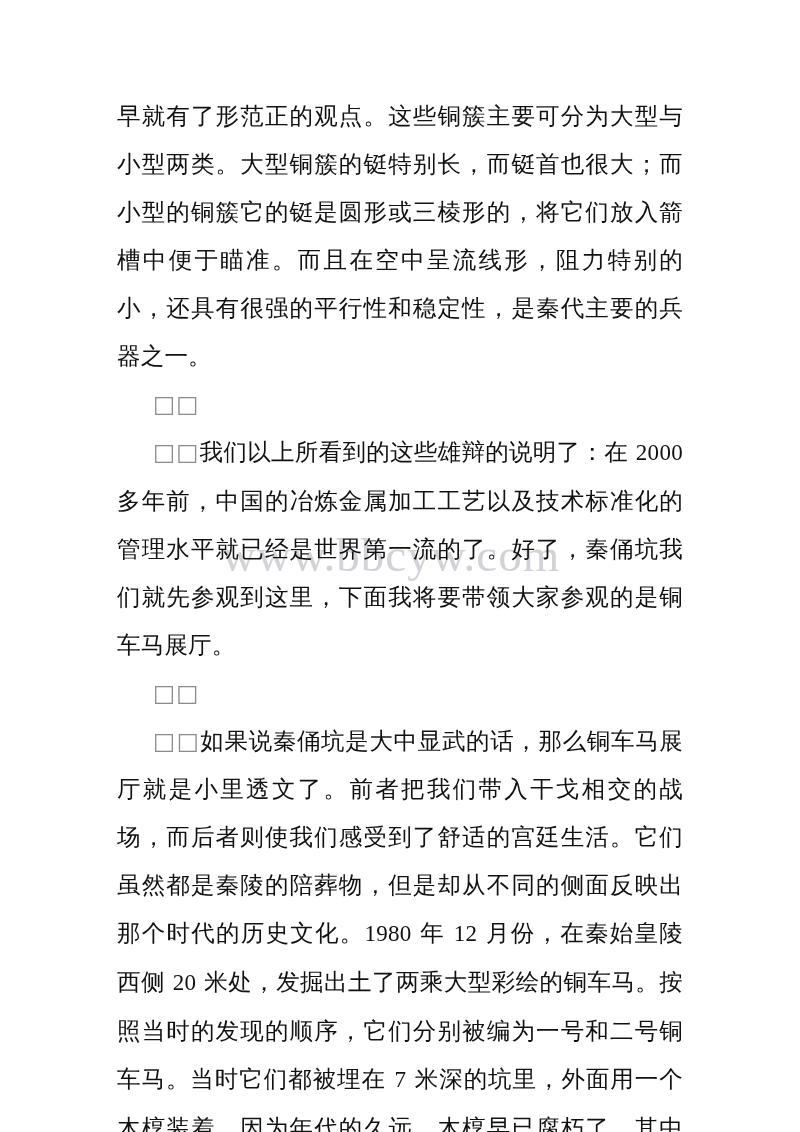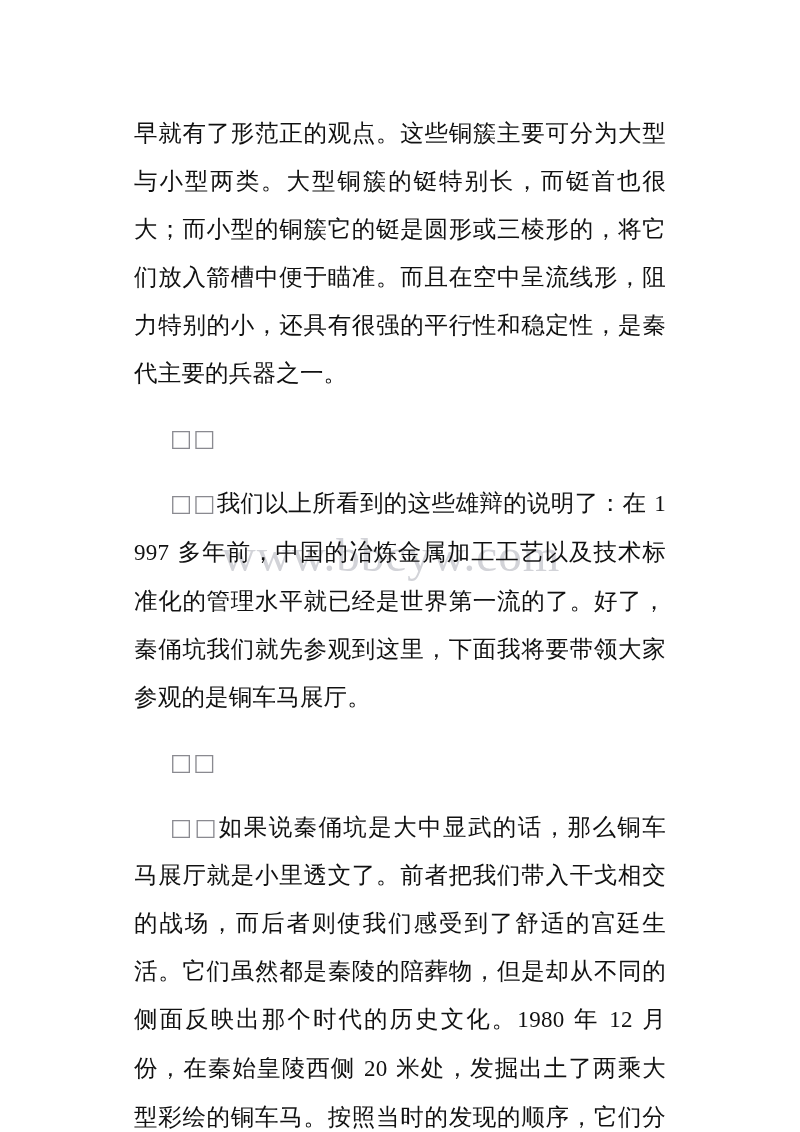--- a/index.html
+++ b/index.html
@@ -47,21 +47,21 @@
   
   #text-body {
     position: absolute;
     left: 117px;
     top: 92px;
     width: 566px;
     z-index: 2;
   }
 
   .para {
-    margin: 17px;
+    margin: 0;
     padding: 0;
     font-size: 23.5px;
     line-height: 48px;
     color: #111111;
     text-align: justify;
     text-justify: inter-ideograph;
     word-break: break-all;
     letter-spacing: 0.2px;
   }
 
@@ -100,21 +100,21 @@
 
     <p class="para">
       <span>早就有了形范正的观点。这些铜簇主要可分为大型与小型两类。大型铜簇的铤特别长，而铤首也很大；而小型的铜簇它的铤是圆形或三棱形的，将它们放入箭槽中便于瞄准。而且在空中呈流线形，阻力特别的小，还具有很强的平行性和稳定性，是秦代主要的兵器之一。</span>
     </p>
 
     <p class="para spacer-line">
       <span class="tofu">□□</span>
     </p>
 
     <p class="para indent">
-      <span class="tofu">□□</span><span>我们以上所看到的这些雄辩的说明了：在 <span class="num">1997</span> 多年前，中国的冶炼金属加工工艺以及技术标准化的管理水平就已经是世界第一流的了。好了，秦俑坑我们就先参观到这里，下面我将要带领大家参观的是铜车马展厅。</span>
+      <span class="tofu">□□</span><span>我们以上所看到的这些雄辩的说明了：在 <span class="num">2000</span> 多年前，中国的冶炼金属加工工艺以及技术标准化的管理水平就已经是世界第一流的了。好了，秦俑坑我们就先参观到这里，下面我将要带领大家参观的是铜车马展厅。</span>
     </p>
 
     <p class="para spacer-line">
       <span class="tofu">□□</span>
     </p>
 
     <p class="para indent">
       <span class="tofu">□□</span><span>如果说秦俑坑是大中显武的话，那么铜车马展厅就是小里透文了。前者把我们带入干戈相交的战场，而后者则使我们感受到了舒适的宫廷生活。它们虽然都是秦陵的陪葬物，但是却从不同的侧面反映出那个时代的历史文化。<span class="num">1980</span> 年 <span class="num">12</span> 月份，在秦始皇陵西侧 <span class="num">20</span> 米处，发掘出土了两乘大型彩绘的铜车马。按照当时的发现的顺序，它们分别被编为一号和二号铜车马。当时它们都被埋在 <span class="num">7</span> 米深的坑里，外面用一个木椁装着。因为年代的久远，木椁早已腐朽了。其中一号铜车马碎成了  多片。经过专家们近  年的修复，于  年的  月  日正式对外展出；而二号铜车马当时已碎成  片。经过  年半的时间，又使它重新焕发出了当年的瑰丽姿</span>
     </p>
 

